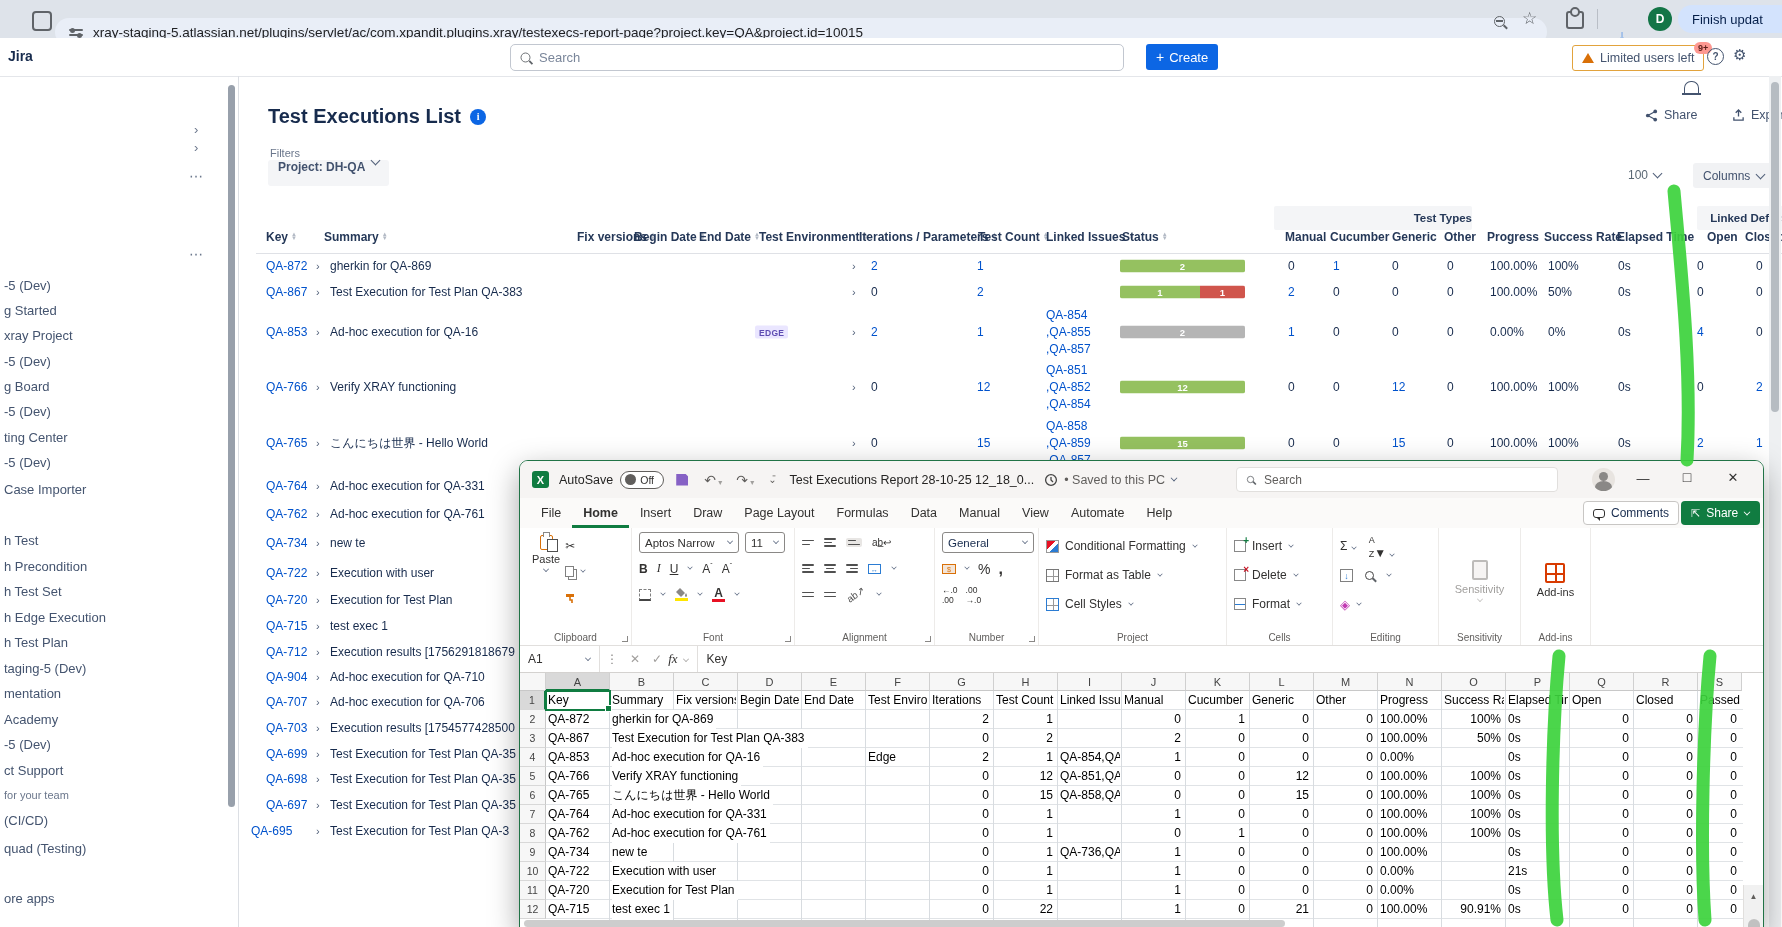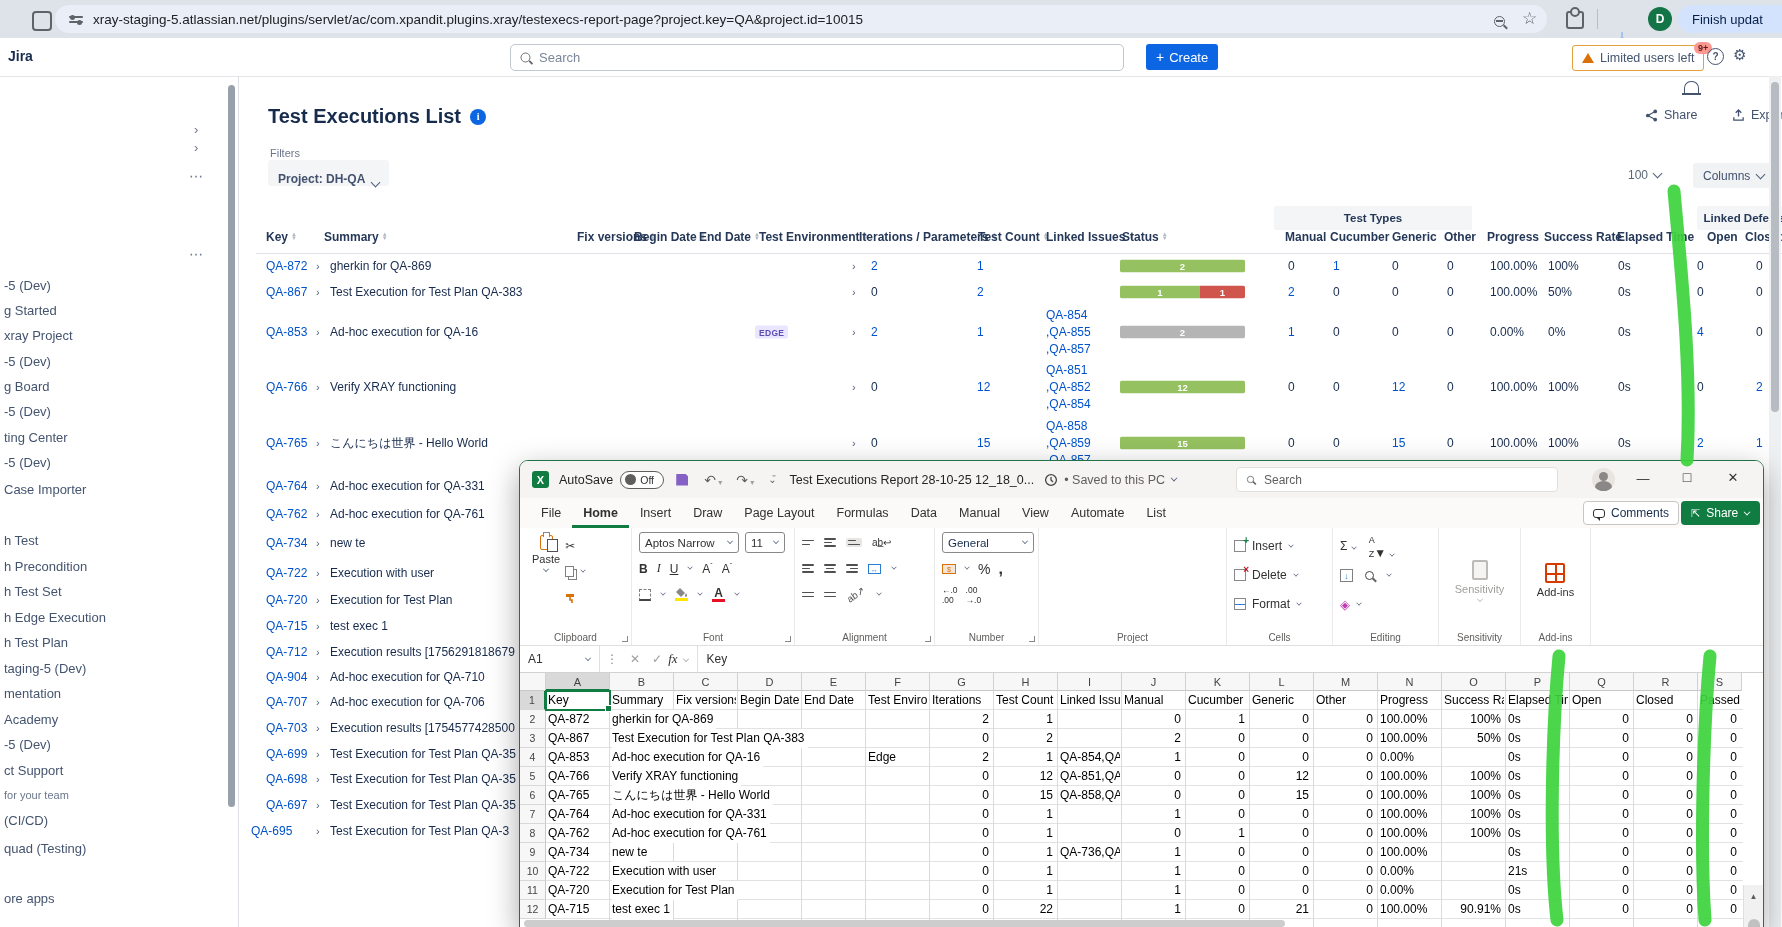--- a/index.html
+++ b/index.html
@@ -2,21 +2,21 @@
 <html><head>
 <meta charset="utf-8">
 <style>
   html,body{margin:0;padding:0}
   body{width:1782px;height:927px;position:relative;overflow:hidden;background:#fff;
        font-family:"Liberation Sans",sans-serif;-webkit-font-smoothing:antialiased;color:#172B4D}
   .abs{position:absolute}
   
   .bbar{left:0;top:0;width:1782px;height:38px;background:#DEE3EA;border-bottom:1px solid #C9CED6}
   .tabico{left:32px;top:11px;width:16px;height:16px;border:2px solid #5f6368;border-radius:4px}
-  .urlpill{left:55px;top:5px;width:1492px;height:28px;background:#E9EEF7;border-radius:14px;display:flex;align-items:center;font-size:13.5px;color:#202124}
+  .urlpill{left:55px;top:18px;width:1492px;height:28px;background:#E9EEF7;border-radius:14px;display:flex;align-items:center;font-size:13.5px;color:#202124}
   .siteico{width:14px;height:12px;margin:0 10px 0 14px;position:relative}
   .siteico i{display:block;height:2px;background:#5f6368;border-radius:2px;margin:3px 0;position:relative}
   .siteico i:first-child::after,.siteico i:last-child::after{content:"";position:absolute;width:5px;height:5px;border-radius:50%;background:#5f6368;top:-1.5px}
   .siteico i:first-child::after{left:1px}.siteico i:last-child::after{right:1px}
   .mag{width:9px;height:9px;border:1.8px solid #5f6368;border-radius:50%;position:relative;display:inline-block}
   .mag::after{content:"";position:absolute;width:5px;height:1.8px;background:#5f6368;transform:rotate(45deg);right:-4px;bottom:-2px}
   .mag.minus::before{content:"";position:absolute;left:1px;right:1px;top:3.2px;height:1.6px;background:#5f6368}
   .star{font-size:17px;color:#5f6368;line-height:1}
   .puz{width:14px;height:14px;border:2px solid #5f6368;border-radius:3px;position:relative}
   .puz::before{content:"";position:absolute;width:6px;height:6px;border-radius:50%;background:#DEE3EA;border:2px solid #5f6368;top:-6px;left:2px}
@@ -41,26 +41,26 @@
   .sb-item{left:4px;font-size:13px;color:#44546F;white-space:nowrap}
   .sb-item.small{font-size:11px;color:#6B778C}
   .sb-scroll{left:228px;top:85px;width:7px;height:722px;background:#98A0AB;border-radius:4px}
   .sb-divider{left:238px;top:76px;width:1px;height:851px;background:#DCDFE4}
   .chev-r{color:#6B778C;font-size:13px}
   .dots{color:#6B778C;font-size:14px;letter-spacing:1px}
   
   .ptitle{left:268px;top:105px;font-size:20px;font-weight:600;color:#172B4D;display:flex;align-items:center;gap:9px}
   .info-i{width:16px;height:16px;border-radius:50%;background:#0C66E4;color:#fff;font-size:10px;font-weight:700;font-family:"Liberation Serif",serif;display:flex;align-items:center;justify-content:center}
   .flabel{left:270px;top:147px;font-size:11px;color:#6B778C}
-  .fchip{left:268px;top:160px;height:26px;background:#F4F5F7;border-radius:3px;display:flex;align-items:flex-end;gap:7px;padding:0 10px;font-size:12px;font-weight:600;color:#42526E}
+  .fchip{left:268px;top:160px;height:26px;background:#F4F5F7;border-radius:3px;display:flex;align-items:flex-start;gap:7px;padding:0 10px;font-size:12px;font-weight:600;color:#42526E}
   .cv{width:6px;height:6px;border-right:1.6px solid #505F79;border-bottom:1.6px solid #505F79;transform:rotate(45deg);display:inline-block;margin-top:-3px}
   .shareexp{top:108px;display:flex;align-items:center;gap:6px;font-size:12.5px;color:#42526E}
   .pagesize{left:1628px;top:168px;display:flex;align-items:center;gap:6px;font-size:12px;color:#596773}
   .colsbtn{left:1693px;top:163px;height:25px;background:#F1F2F4;border-radius:3px;display:flex;align-items:center;gap:7px;padding:0 10px;font-size:12px;color:#42526E}
-  .ghead{background:#F4F5F7;border-radius:2px;text-align:center;font-size:11.5px;font-weight:600;color:#253858;line-height:24px;height:24px}
+  .ghead{background:#F4F5F7;border-radius:2px;text-align:right;font-size:11.5px;font-weight:600;color:#253858;line-height:24px;height:24px}
   .jh{top:230px;height:23px;font-size:12px;font-weight:600;color:#253858;white-space:nowrap;display:flex;align-items:flex-start;gap:3px}
   .sort{display:inline-flex;flex-direction:column;line-height:4px;margin-top:2px}
   .sort i{font-style:normal;font-size:6px;color:#B3BAC5;height:4px}
   .jhline{left:256px;top:253px;width:1526px;height:1px;background:#DFE1E6}
   .jrow{left:0;width:1782px}
   .jkey{color:#0052CC;font-size:12px}
   .jsum{color:#172B4D;font-size:12px;white-space:nowrap}
   .rchev{color:#505F79;font-size:11px}
   .num0{color:#172B4D;font-size:12px}.numb{color:#0052CC;font-size:12px}
   .edge{background:#EAE6FF;color:#5E4DB2;font-size:8.5px;font-weight:700;padding:1.5px 4px;border-radius:2px;letter-spacing:.3px}
@@ -577,21 +577,21 @@
       <div class="xl-tab">File</div>
       <div class="xl-tab active">Home</div>
       <div class="xl-tab">Insert</div>
       <div class="xl-tab">Draw</div>
       <div class="xl-tab">Page Layout</div>
       <div class="xl-tab">Formulas</div>
       <div class="xl-tab">Data</div>
       <div class="xl-tab">Manual</div>
       <div class="xl-tab">View</div>
       <div class="xl-tab">Automate</div>
-      <div class="xl-tab">List</div>
+      <div class="xl-tab">Help</div>
     </div>
   <div class="cmtbtn">
     <span class="bubble"></span>
     <span>Comments</span>
   </div>
   <div class="sharebtn">
     <span style="font-size:11px">⇱</span>
     <span>Share</span>
     <span class="cv"></span>
   </div>
@@ -727,20 +727,37 @@
         </div>
         <div class="rrow" style="gap:8px;font-size:8.5px">
           <span>←.0<br>.00</span>
           <span>.00<br>→.0</span>
         </div>
       </div>
       <div class="rg-label">Number</div>
         <span class="launch"></span>
     </div>
     <div class="rg" style="width:188px">
+      <div class="rcol" style="padding-top:2px">
+        <span class="rrow" style="height:24px">
+            <span class="ic-cf"></span>
+            <span>Conditional Formatting</span>
+            <span class="cv" style="transform:rotate(45deg) scale(.6)"></span>
+          </span>
+        <span class="rrow" style="height:24px">
+            <span class="ic-tbl"></span>
+            <span>Format as Table</span>
+            <span class="cv" style="transform:rotate(45deg) scale(.6)"></span>
+          </span>
+        <span class="rrow" style="height:24px">
+            <span class="ic-tbl" style="border-color:#2B7CD3"></span>
+            <span>Cell Styles</span>
+            <span class="cv" style="transform:rotate(45deg) scale(.6)"></span>
+          </span>
+      </div>
       <div class="rg-label">Project</div>
     </div>
     <div class="rg" style="width:106px">
       <div class="rcol" style="padding-top:2px">
         <span class="rrow" style="height:24px">
             <span class="cellins g"></span>
             <span>Insert</span>
             <span class="cv" style="transform:rotate(45deg) scale(.6)"></span>
           </span>
         <span class="rrow" style="height:24px">

